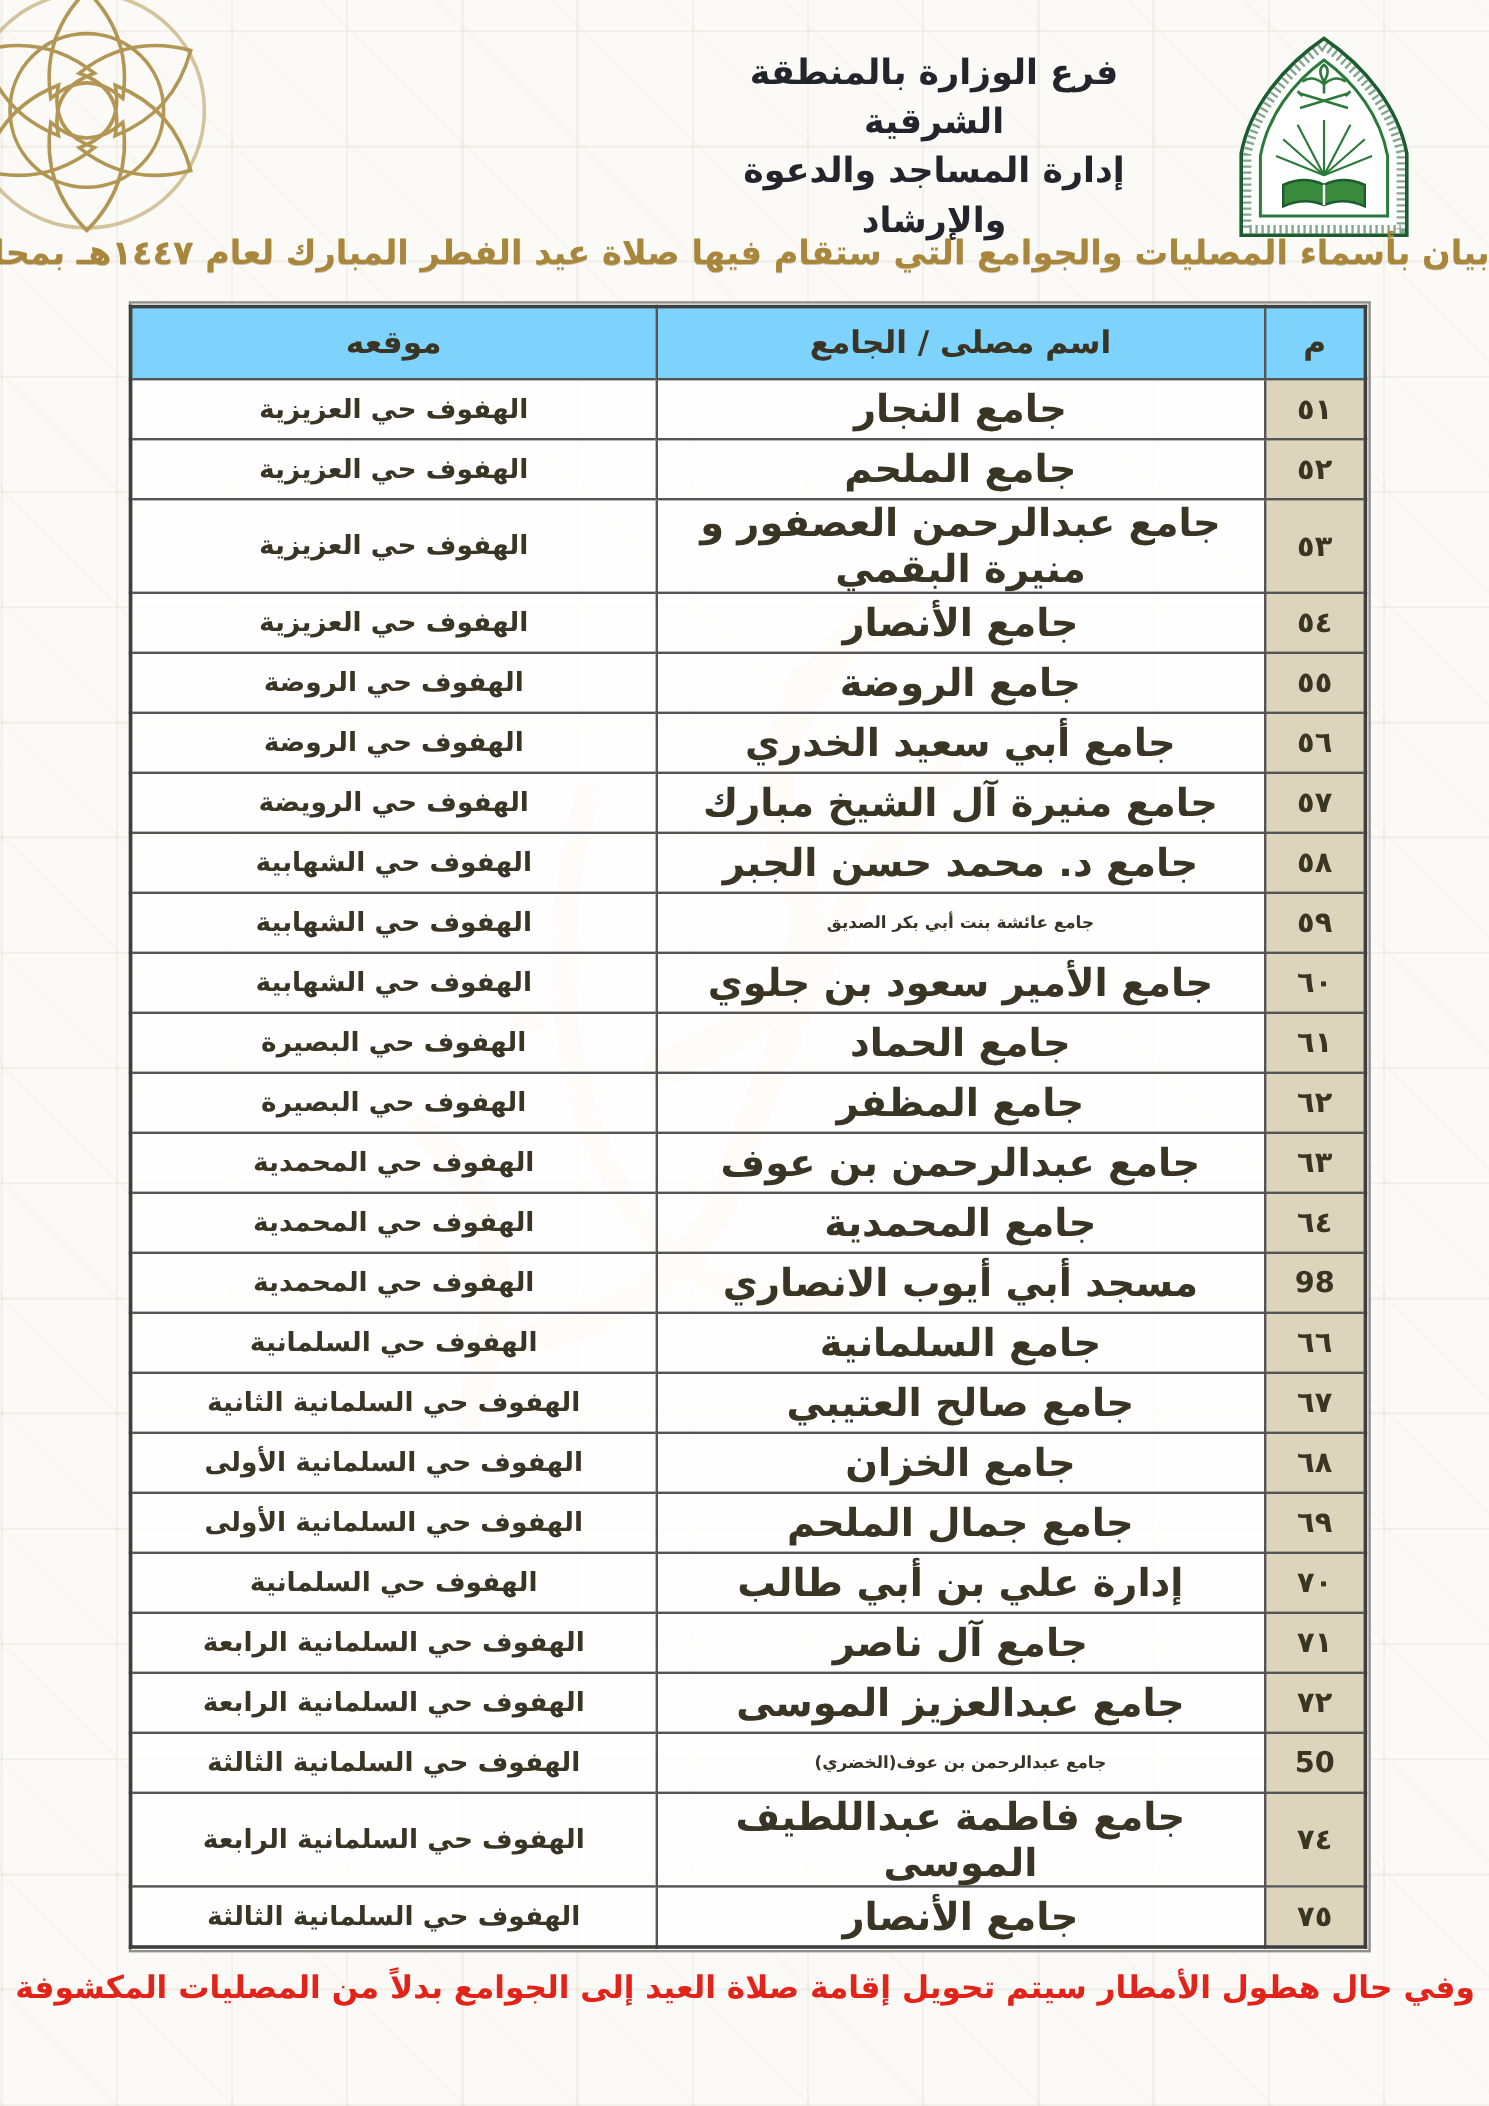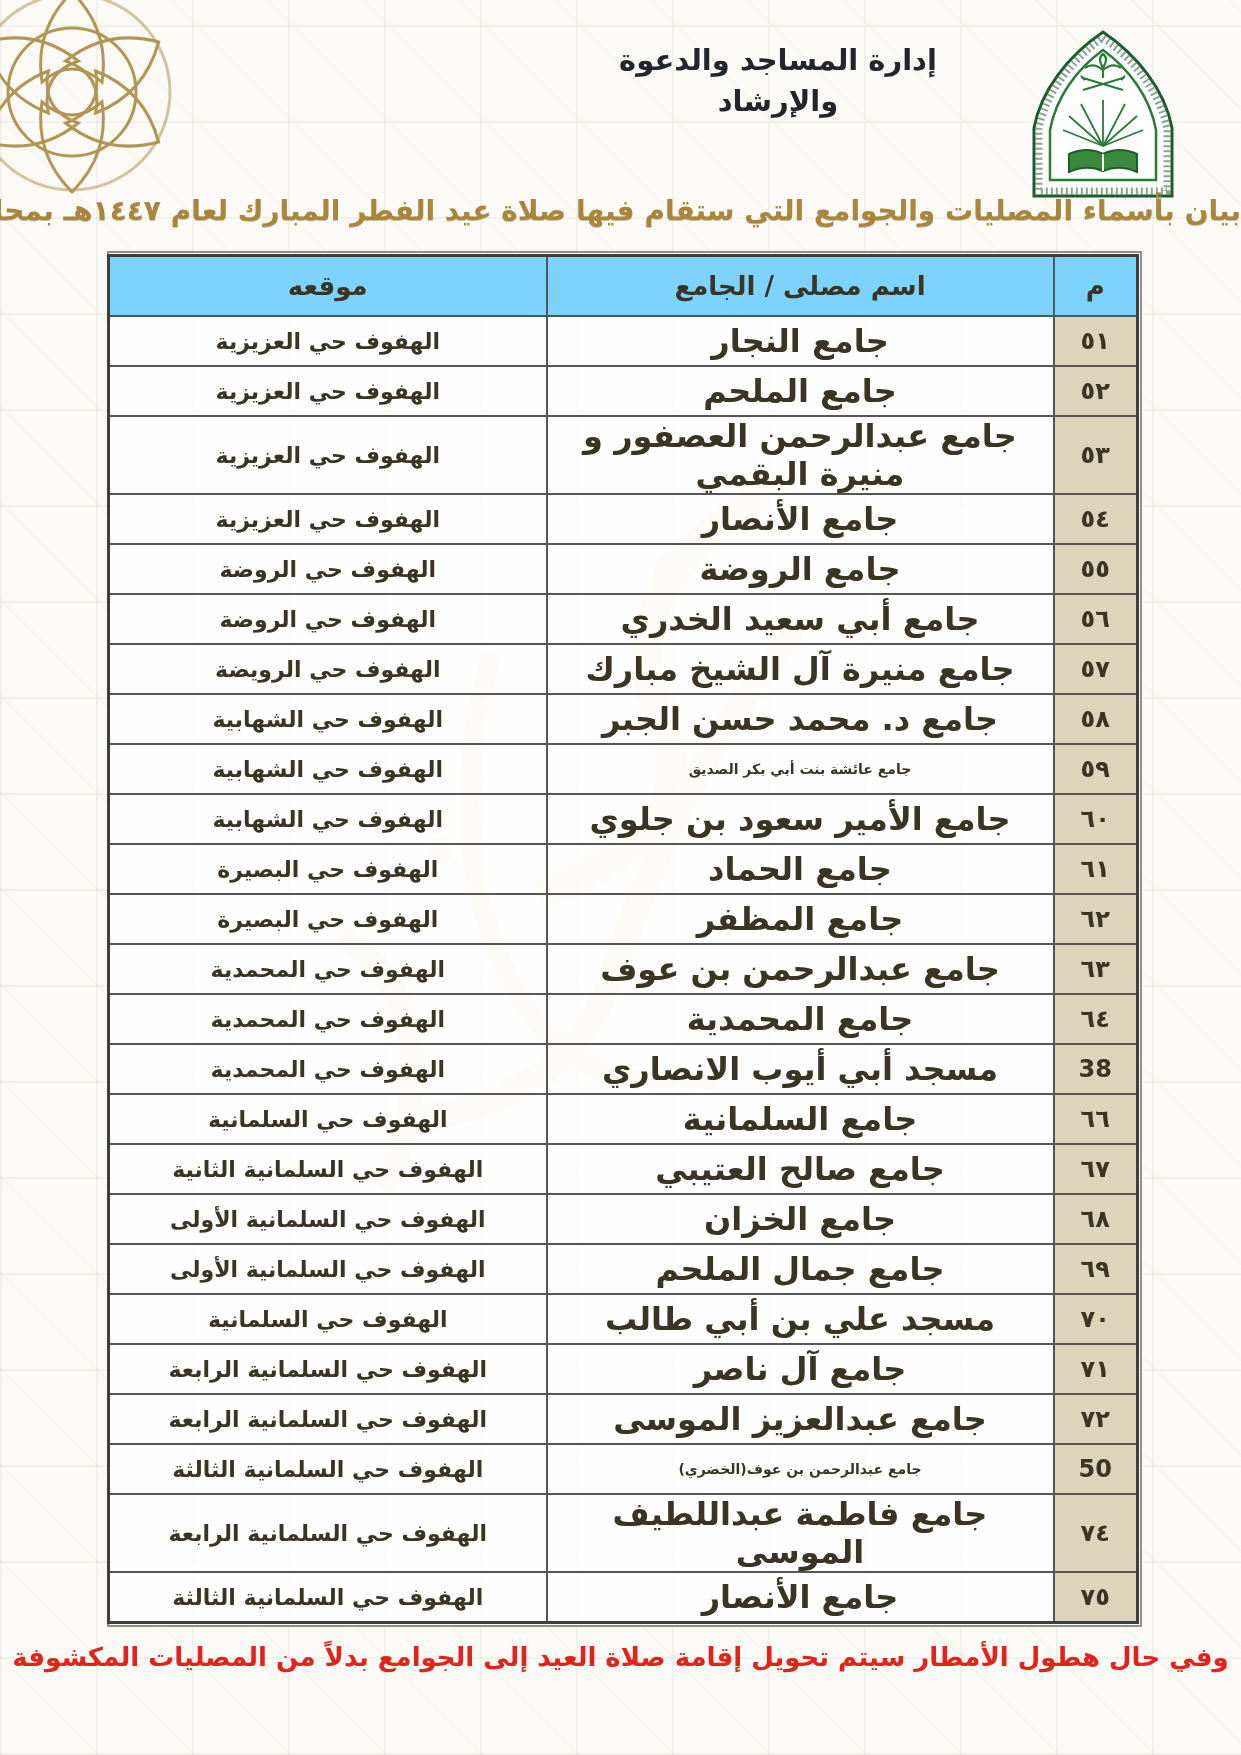--- a/index.html
+++ b/index.html
@@ -98,20 +98,21 @@
       <path d="M600,220 Q500,330 420,560 Q380,680 220,700" stroke-width="26"></path>
       <path d="M300,240 Q250,420 320,560 Q380,680 520,660" stroke-width="20"></path>
       <path d="M160,520 Q260,600 200,760" stroke-width="24"></path>
       <circle cx="480" cy="150" r="16" fill="#c9a84c" stroke="none"></circle>
       <circle cx="250" cy="430" r="13" fill="#c9a84c" stroke="none"></circle>
     </g>
   </svg>
 
   <header class="header">
     <div class="org-text">
+      <div>فرع الوزارة بالمنطقة الشرقية</div>
       <div>إدارة المساجد والدعوة والإرشاد</div>
     </div>
 
     <svg class="logo" viewBox="0 0 168 172">
       <path d="M84 4 C118 27 146 62 153 100 L153 168 L15 168 L15 100 C22 62 50 27 84 4 Z" fill="#ffffff" stroke="#1d5c2f" stroke-width="3"></path>
       <path d="M84 10 C115 32 141 65 148 101 L148 163 L20 163 L20 101 C27 65 53 32 84 10 Z" fill="none" stroke="#1d5c2f" stroke-width="7" stroke-dasharray="2 3" opacity="0.55"></path>
       <path d="M84 22 C110 41 131 69 137 102 L137 152 L31 152 L31 102 C37 69 58 41 84 22 Z" fill="#ffffff" stroke="#2c7a3a" stroke-width="2.5"></path>
       <g class="green" fill="none" stroke="#2c7a3a" stroke-width="2.2">
         <path d="M84 38 L84 50"></path>
         <path d="M84 42 Q74 34 66 40"></path>
@@ -216,21 +217,21 @@
             <td class="cell-index">٦٣</td>
             <td class="cell-name">جامع عبدالرحمن بن عوف</td>
             <td class="cell-loc">الهفوف حي المحمدية</td>
           </tr>
           <tr>
             <td class="cell-index">٦٤</td>
             <td class="cell-name">جامع المحمدية</td>
             <td class="cell-loc">الهفوف حي المحمدية</td>
           </tr>
           <tr>
-            <td class="cell-index">38</td>
+            <td class="cell-index">98</td>
             <td class="cell-name">مسجد أبي أيوب الانصاري</td>
             <td class="cell-loc">الهفوف حي المحمدية</td>
           </tr>
           <tr>
             <td class="cell-index">٦٦</td>
             <td class="cell-name">جامع السلمانية</td>
             <td class="cell-loc">الهفوف حي السلمانية</td>
           </tr>
           <tr>
             <td class="cell-index">٦٧</td>
@@ -242,21 +243,21 @@
             <td class="cell-name">جامع الخزان</td>
             <td class="cell-loc">الهفوف حي السلمانية الأولى</td>
           </tr>
           <tr>
             <td class="cell-index">٦٩</td>
             <td class="cell-name">جامع جمال الملحم</td>
             <td class="cell-loc">الهفوف حي السلمانية الأولى</td>
           </tr>
           <tr>
             <td class="cell-index">٧٠</td>
-            <td class="cell-name">مسجد علي بن أبي طالب</td>
+            <td class="cell-name">إدارة علي بن أبي طالب</td>
             <td class="cell-loc">الهفوف حي السلمانية</td>
           </tr>
           <tr>
             <td class="cell-index">٧١</td>
             <td class="cell-name">جامع آل ناصر</td>
             <td class="cell-loc">الهفوف حي السلمانية الرابعة</td>
           </tr>
           <tr>
             <td class="cell-index">٧٢</td>
             <td class="cell-name">جامع عبدالعزيز الموسى</td>

